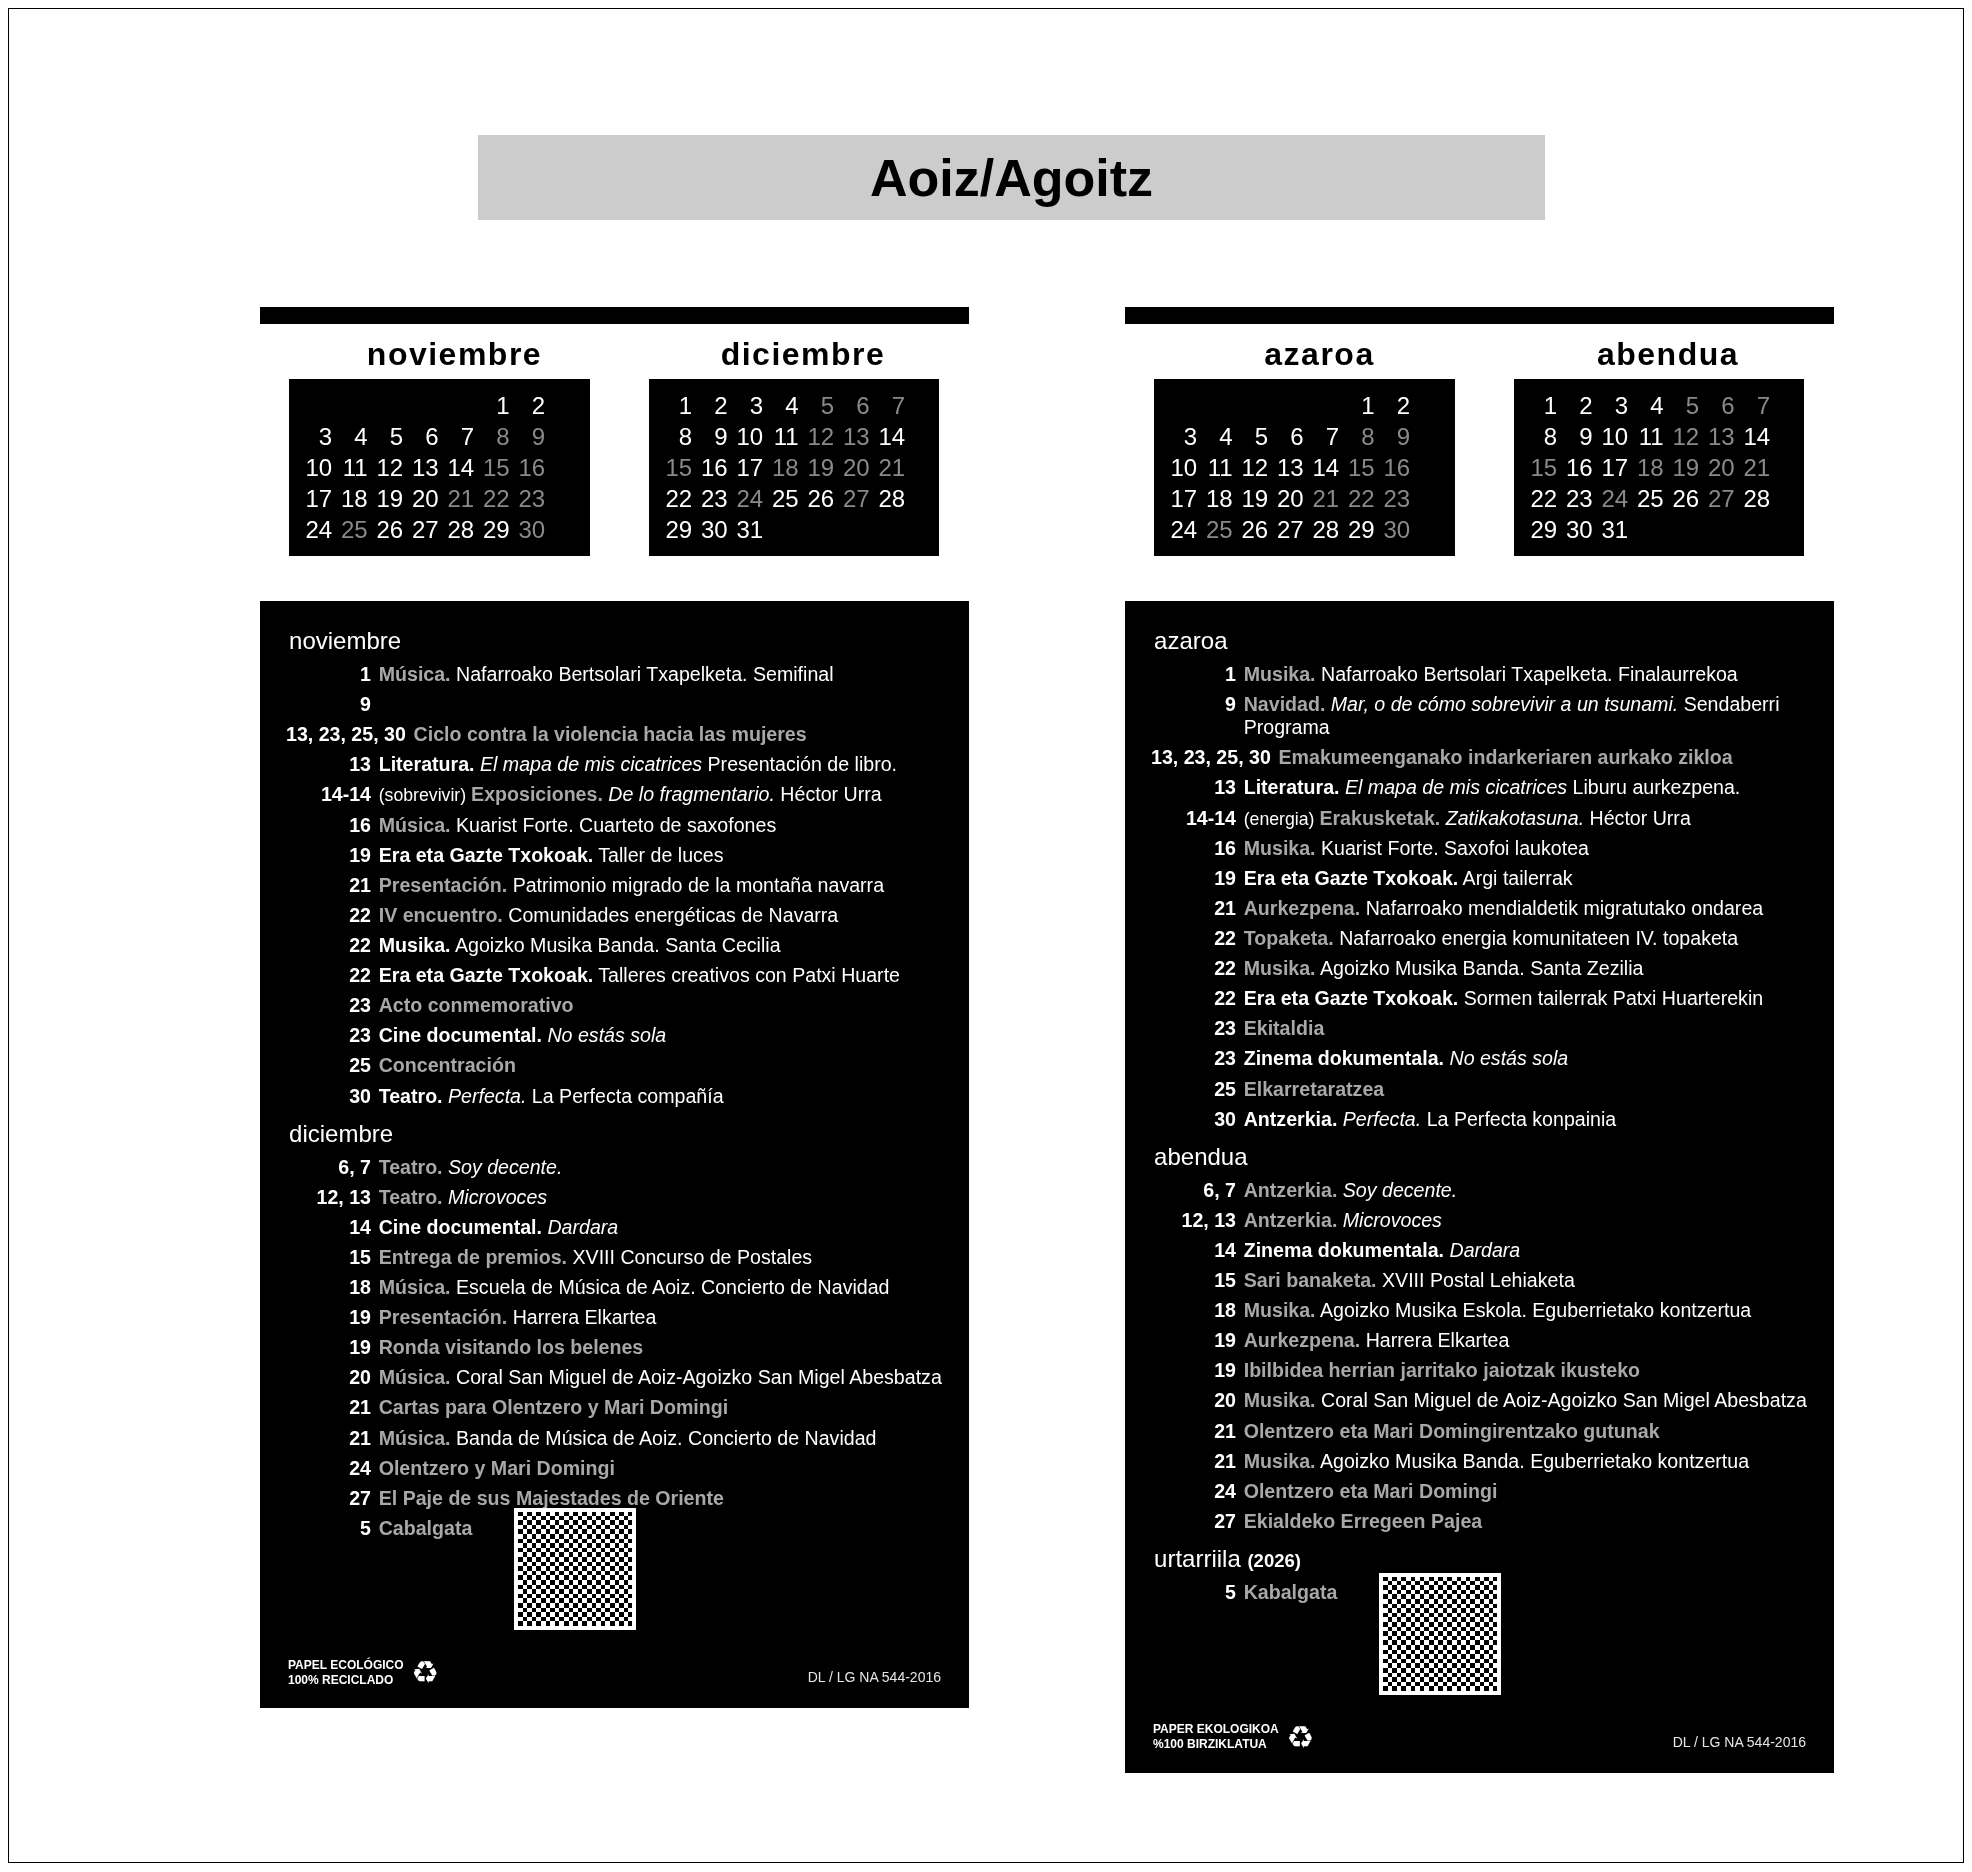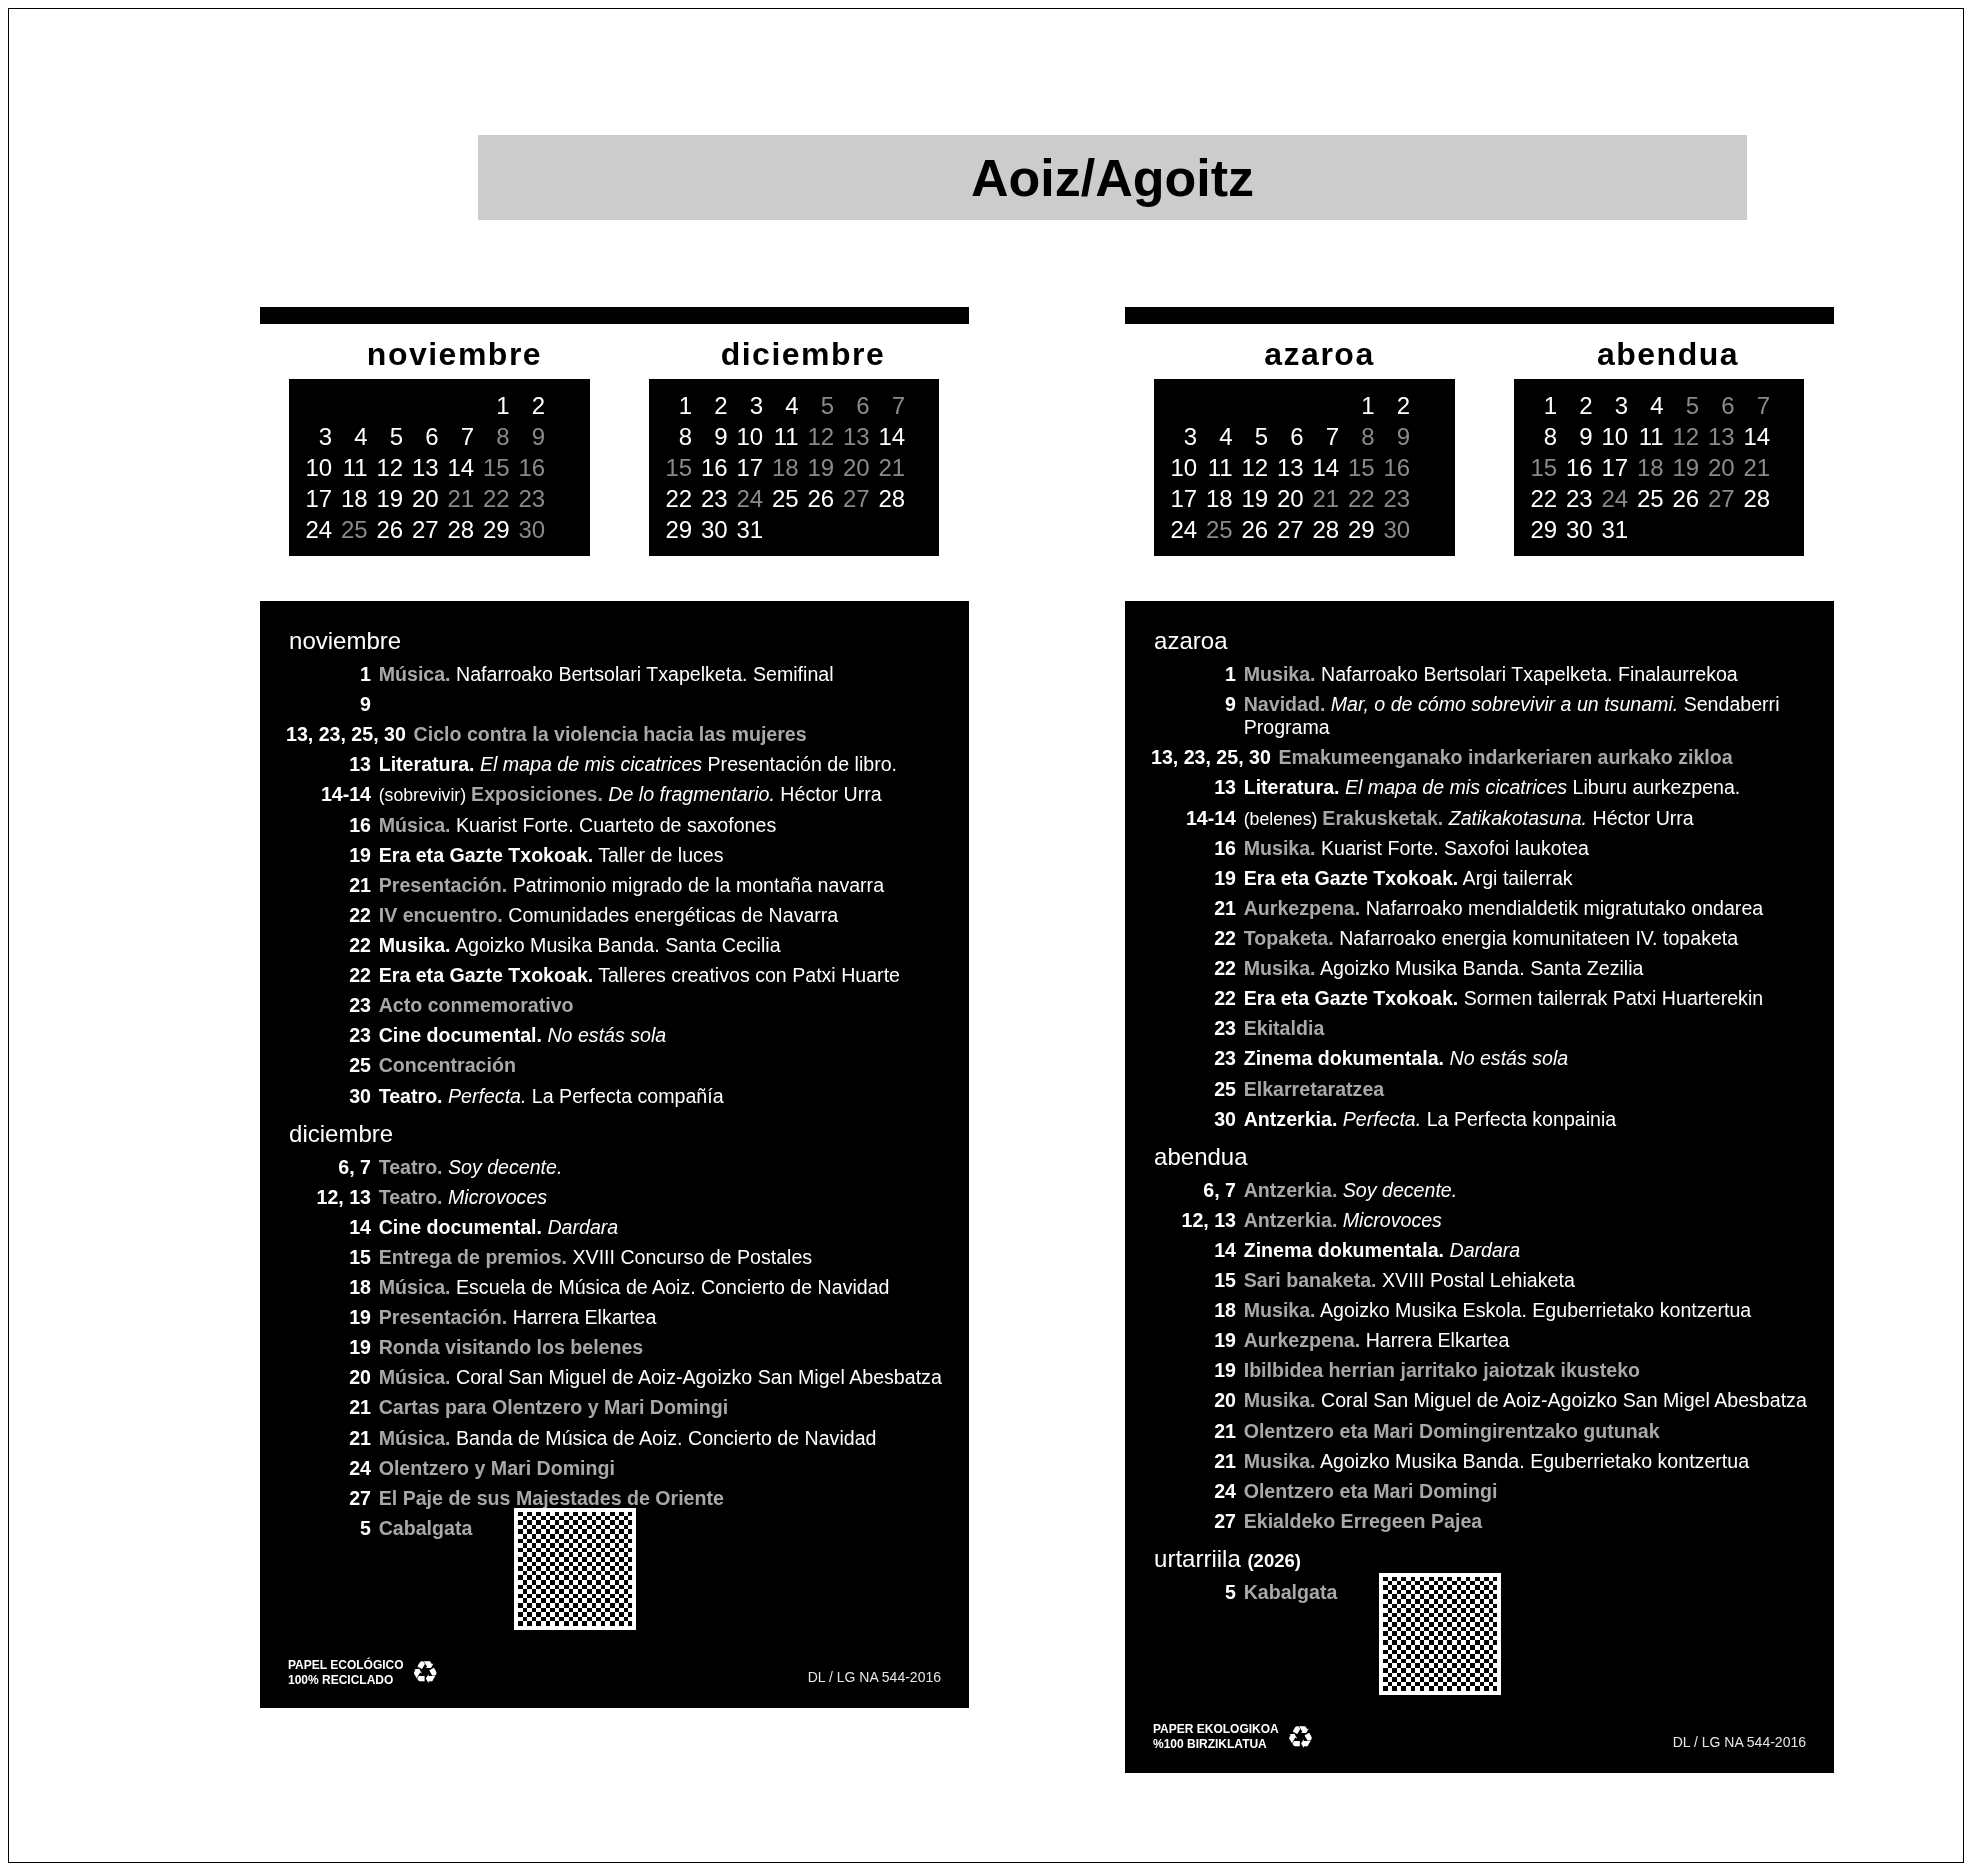--- a/index.html
+++ b/index.html
@@ -19,21 +19,21 @@
     top: 7.7px;
     width: 1956px;
     height: 1855px;
     border: 1.5px solid #000;
     box-sizing: border-box;
   }
   .title-bar {
     position: absolute;
     left: 478px;
     top: 135px;
-    width: 1269px;
+    width: 1067px;
     height: 85px;
     background: #cccccc;
     display: flex;
     align-items: center;
     justify-content: center;
   }
   .title-bar .title-text {
     font-size: 52px;
     font-weight: bold;
     color: #000;
@@ -487,21 +487,21 @@
         <div class="ev">
           <span class="d">13, 23, 25, 30</span>
           <span class="txt"><span class="cat">Emakumeenganako indarkeriaren aurkako zikloa</span></span>
         </div>
         <div class="ev">
           <span class="d">13</span>
           <span class="txt"><span class="cat-w">Literatura.</span><span class="it"> El mapa de mis cicatrices</span><span class="rest"> Liburu aurkezpena.</span></span>
         </div>
         <div class="ev">
           <span class="d">14-14</span>
-          <span class="txt"><span class="small"> (belenes) </span><span class="cat">Erakusketak.</span><span class="it"> Zatikakotasuna.</span><span class="rest"> Héctor Urra</span></span>
+          <span class="txt"><span class="small"> (energia) </span><span class="cat">Erakusketak.</span><span class="it"> Zatikakotasuna.</span><span class="rest"> Héctor Urra</span></span>
         </div>
         <div class="ev">
           <span class="d">16</span>
           <span class="txt"><span class="cat">Musika.</span><span class="rest"> Kuarist Forte. Saxofoi laukotea</span></span>
         </div>
         <div class="ev">
           <span class="d">19</span>
           <span class="txt"><span class="cat-w">Era eta Gazte Txokoak.</span><span class="rest"> Argi tailerrak</span></span>
         </div>
         <div class="ev">

